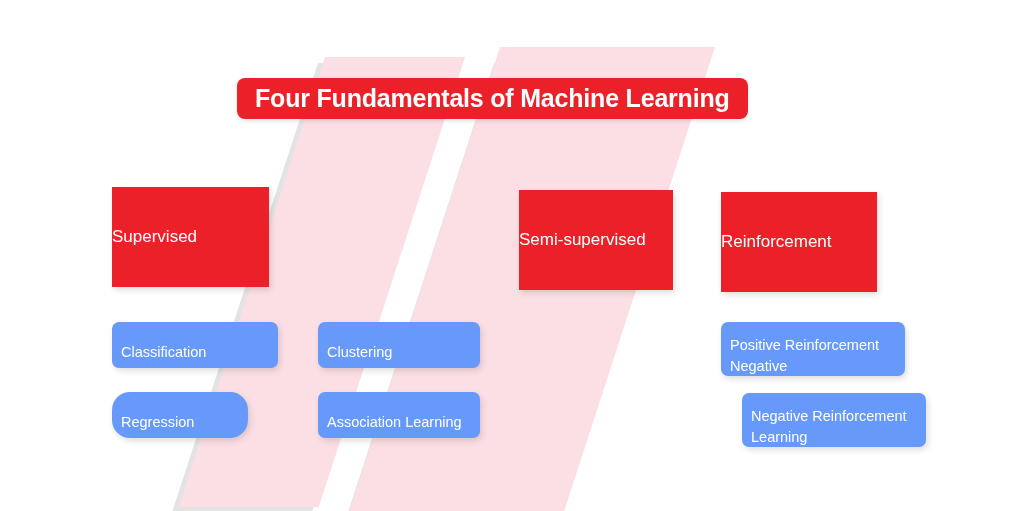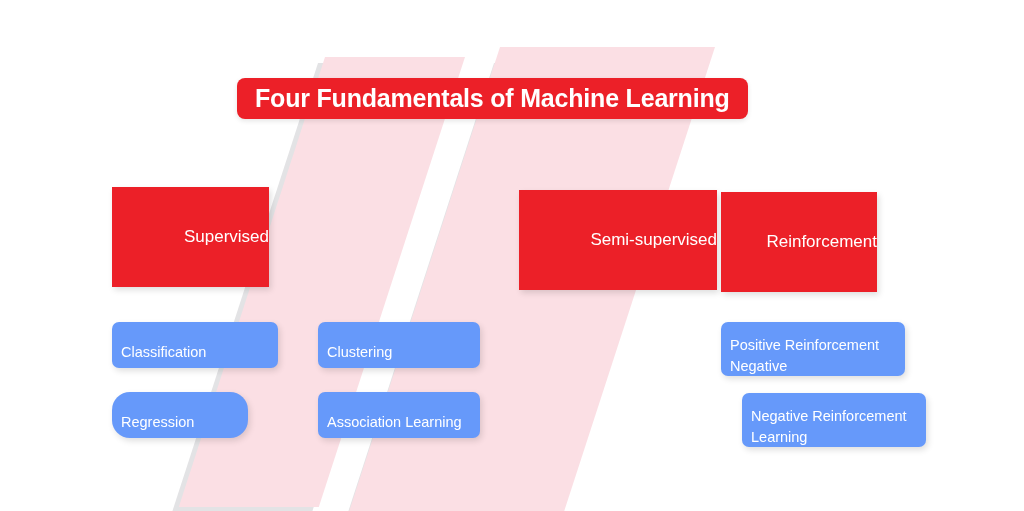--- a/index.html
+++ b/index.html
@@ -93,21 +93,21 @@
     letter-spacing: -0.2px;
     white-space: nowrap;
   }
 
   
   .cat-box {
     position: absolute;
     background: #ec2028;
     display: flex;
     align-items: center;
-    justify-content: flex-end;
+    justify-content: flex-start;
     box-shadow: 2px 3px 6px rgba(0,0,0,0.13);
     z-index: 4;
   }
   .cat-box span {
     color: #ffffff;
     font-size: 17px;
     font-weight: normal;
     white-space: nowrap;
   }
 
@@ -148,21 +148,21 @@
 
   <div class="title-pill">
     <span>Four Fundamentals of Machine Learning</span>
   </div>
 
   <div class="cat-box" style="left:112px; top:140px; width:157px; height:100px;">
     <span>Supervised</span>
   </div>
 
 
-  <div class="cat-box" style="left:519px; top:143px; width:154px; height:100px;padding-left:44px;">
+  <div class="cat-box" style="left:519px; top:143px; width:154px; height:100px;">
     <span>Semi-supervised</span>
   </div>
 
   <div class="cat-box" style="left:721px; top:145px; width:156px; height:100px;">
     <span>Reinforcement</span>
   </div>
 
   <div class="sub-box" style="left:112px; top:275px; width:166px; height:46px;">
     <span>Classification</span>
   </div>

